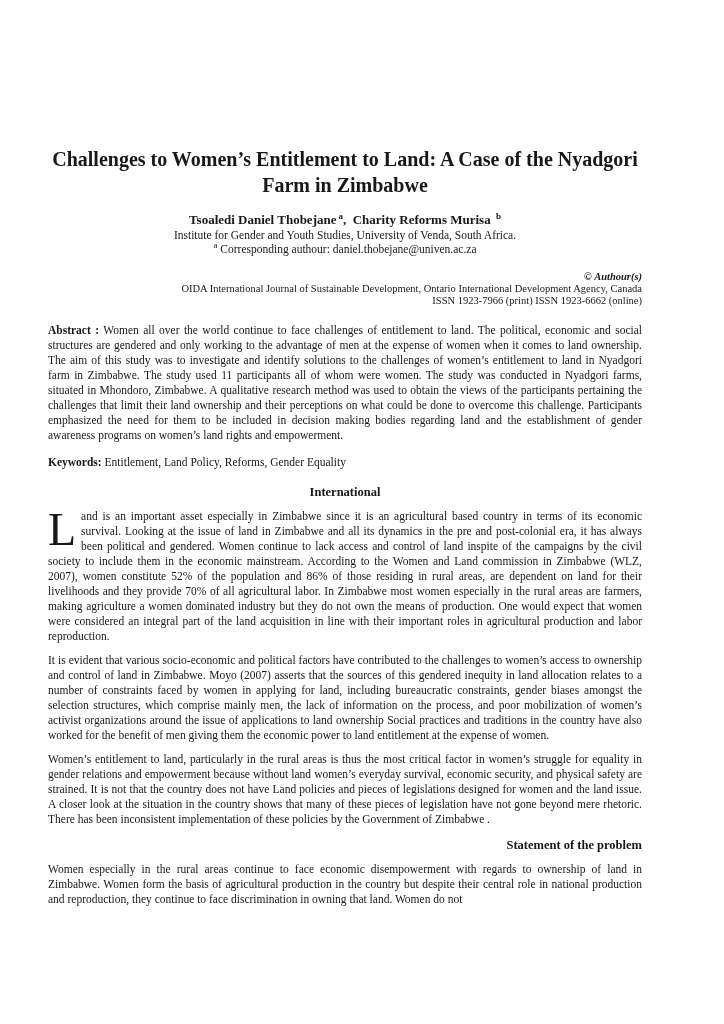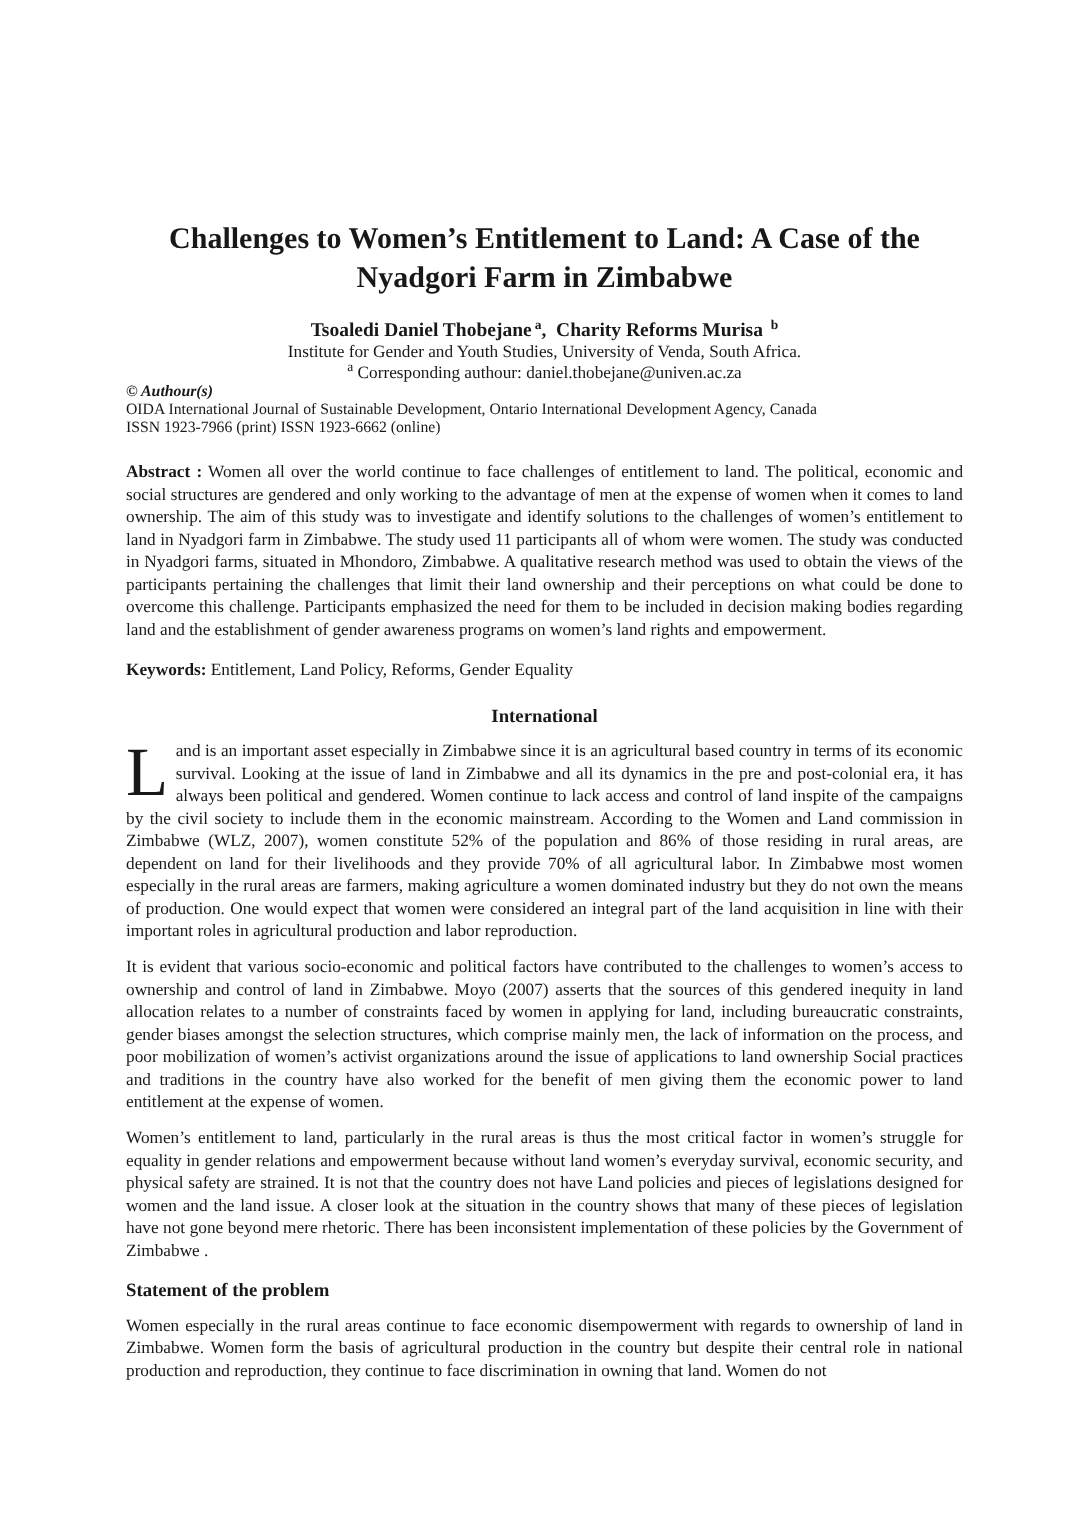--- a/index.html
+++ b/index.html
@@ -9,21 +9,21 @@
   }
   .page {
     position: relative;
     width: 724px;
     height: 1024px;
     margin: 0 auto;
     background: #ffffff;
     color: #181818;
     font-family: "Liberation Serif", serif;
     box-sizing: border-box;
-    padding: 146px 82px 0 84px;
+    padding: 146px 82px 0 48px;
     overflow: hidden;
   }
   .paper-title {
     font-size: 20px;
     line-height: 26px;
     font-weight: bold;
     text-align: center;
     margin: 0;
   }
   .authors {
@@ -44,24 +44,24 @@
     line-height: 13px;
     margin-top: 2px;
   }
   .corresponding {
     text-align: center;
     font-size: 11.5px;
     line-height: 13px;
     margin-top: 1px;
   }
   .pubblock {
-    text-align: left;
+    text-align: right;
     font-size: 10.5px;
     line-height: 12px;
-    margin-top: 0;
+    margin-top: 15px;
   }
   .copyright {
     font-style: italic;
     font-weight: bold;
   }
   .abstract {
     text-align: justify;
     font-size: 11.5px;
     line-height: 15px;
     margin: 16px 0 0 0;
@@ -73,21 +73,21 @@
     margin: 12px 0 0 0;
   }
   .section-heading-center {
     text-align: center;
     font-size: 12.5px;
     line-height: 15px;
     font-weight: bold;
     margin: 15px 0 0 0;
   }
   .section-heading-left {
-    text-align: left;
+    text-align: right;
     font-size: 12.5px;
     line-height: 15px;
     font-weight: bold;
     margin: 11px 0 0 0;
   }
   .body-para {
     text-align: justify;
     font-size: 11.5px;
     line-height: 15px;
     margin: 9px 0 0 0;

